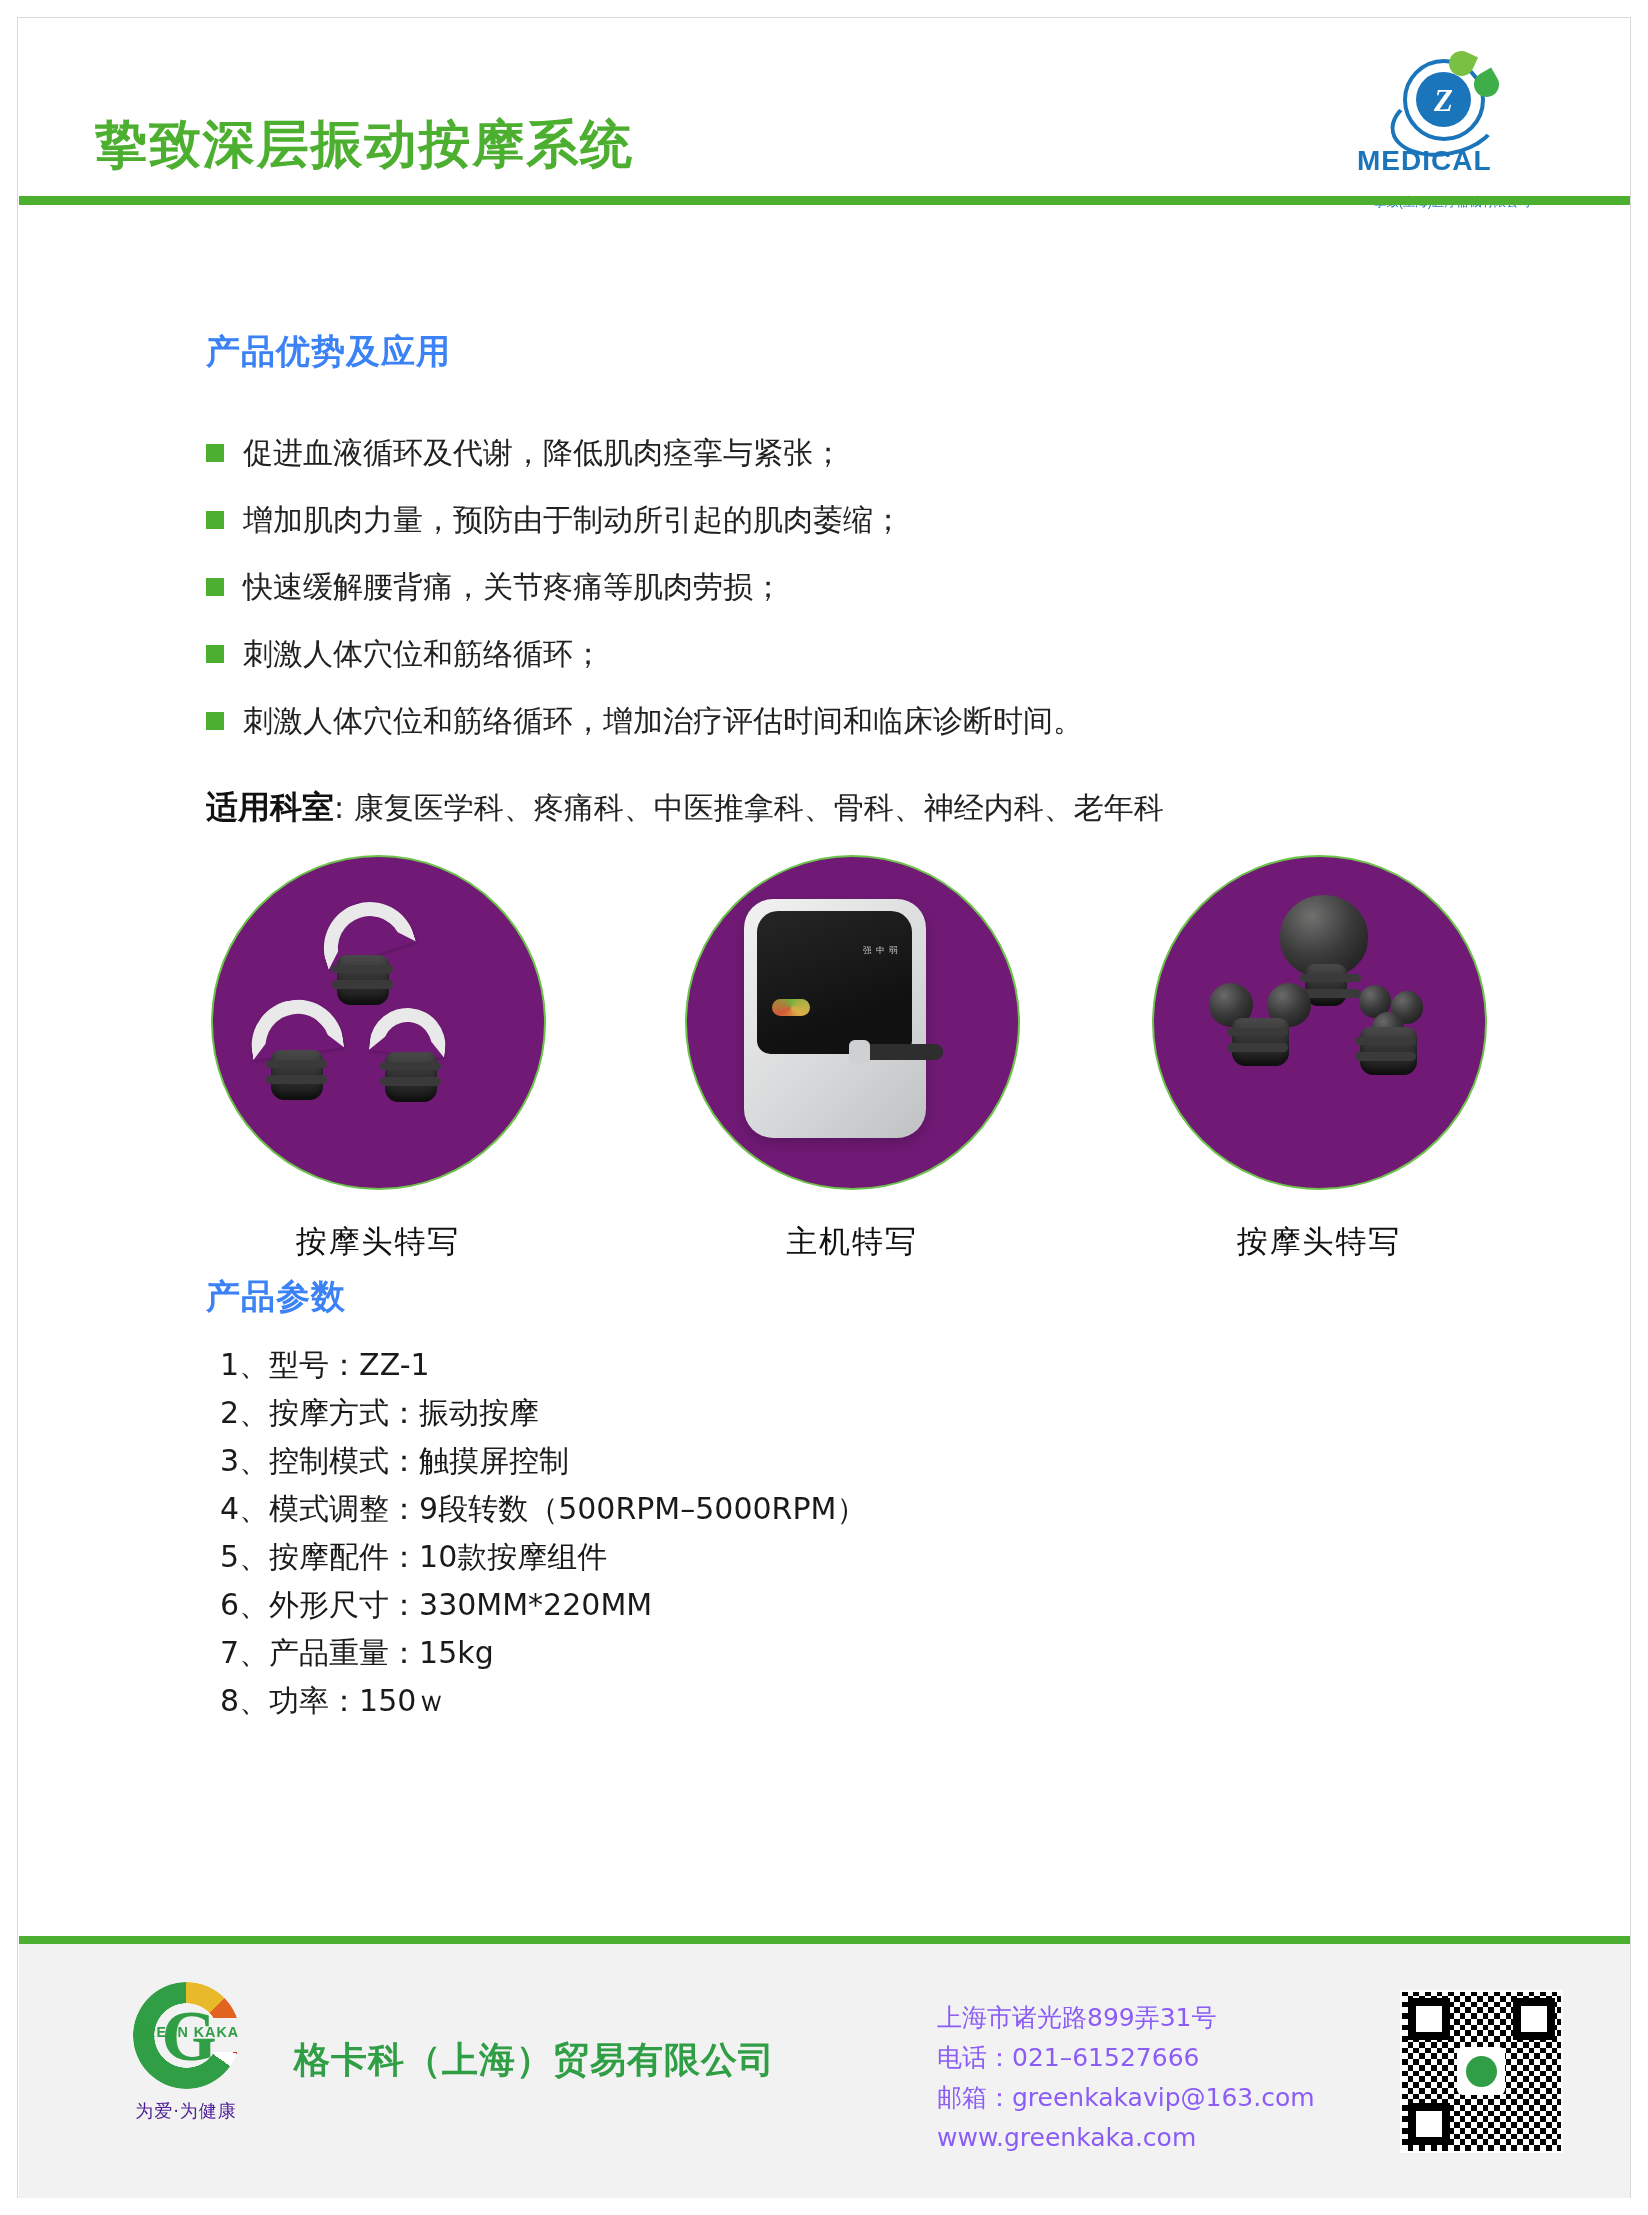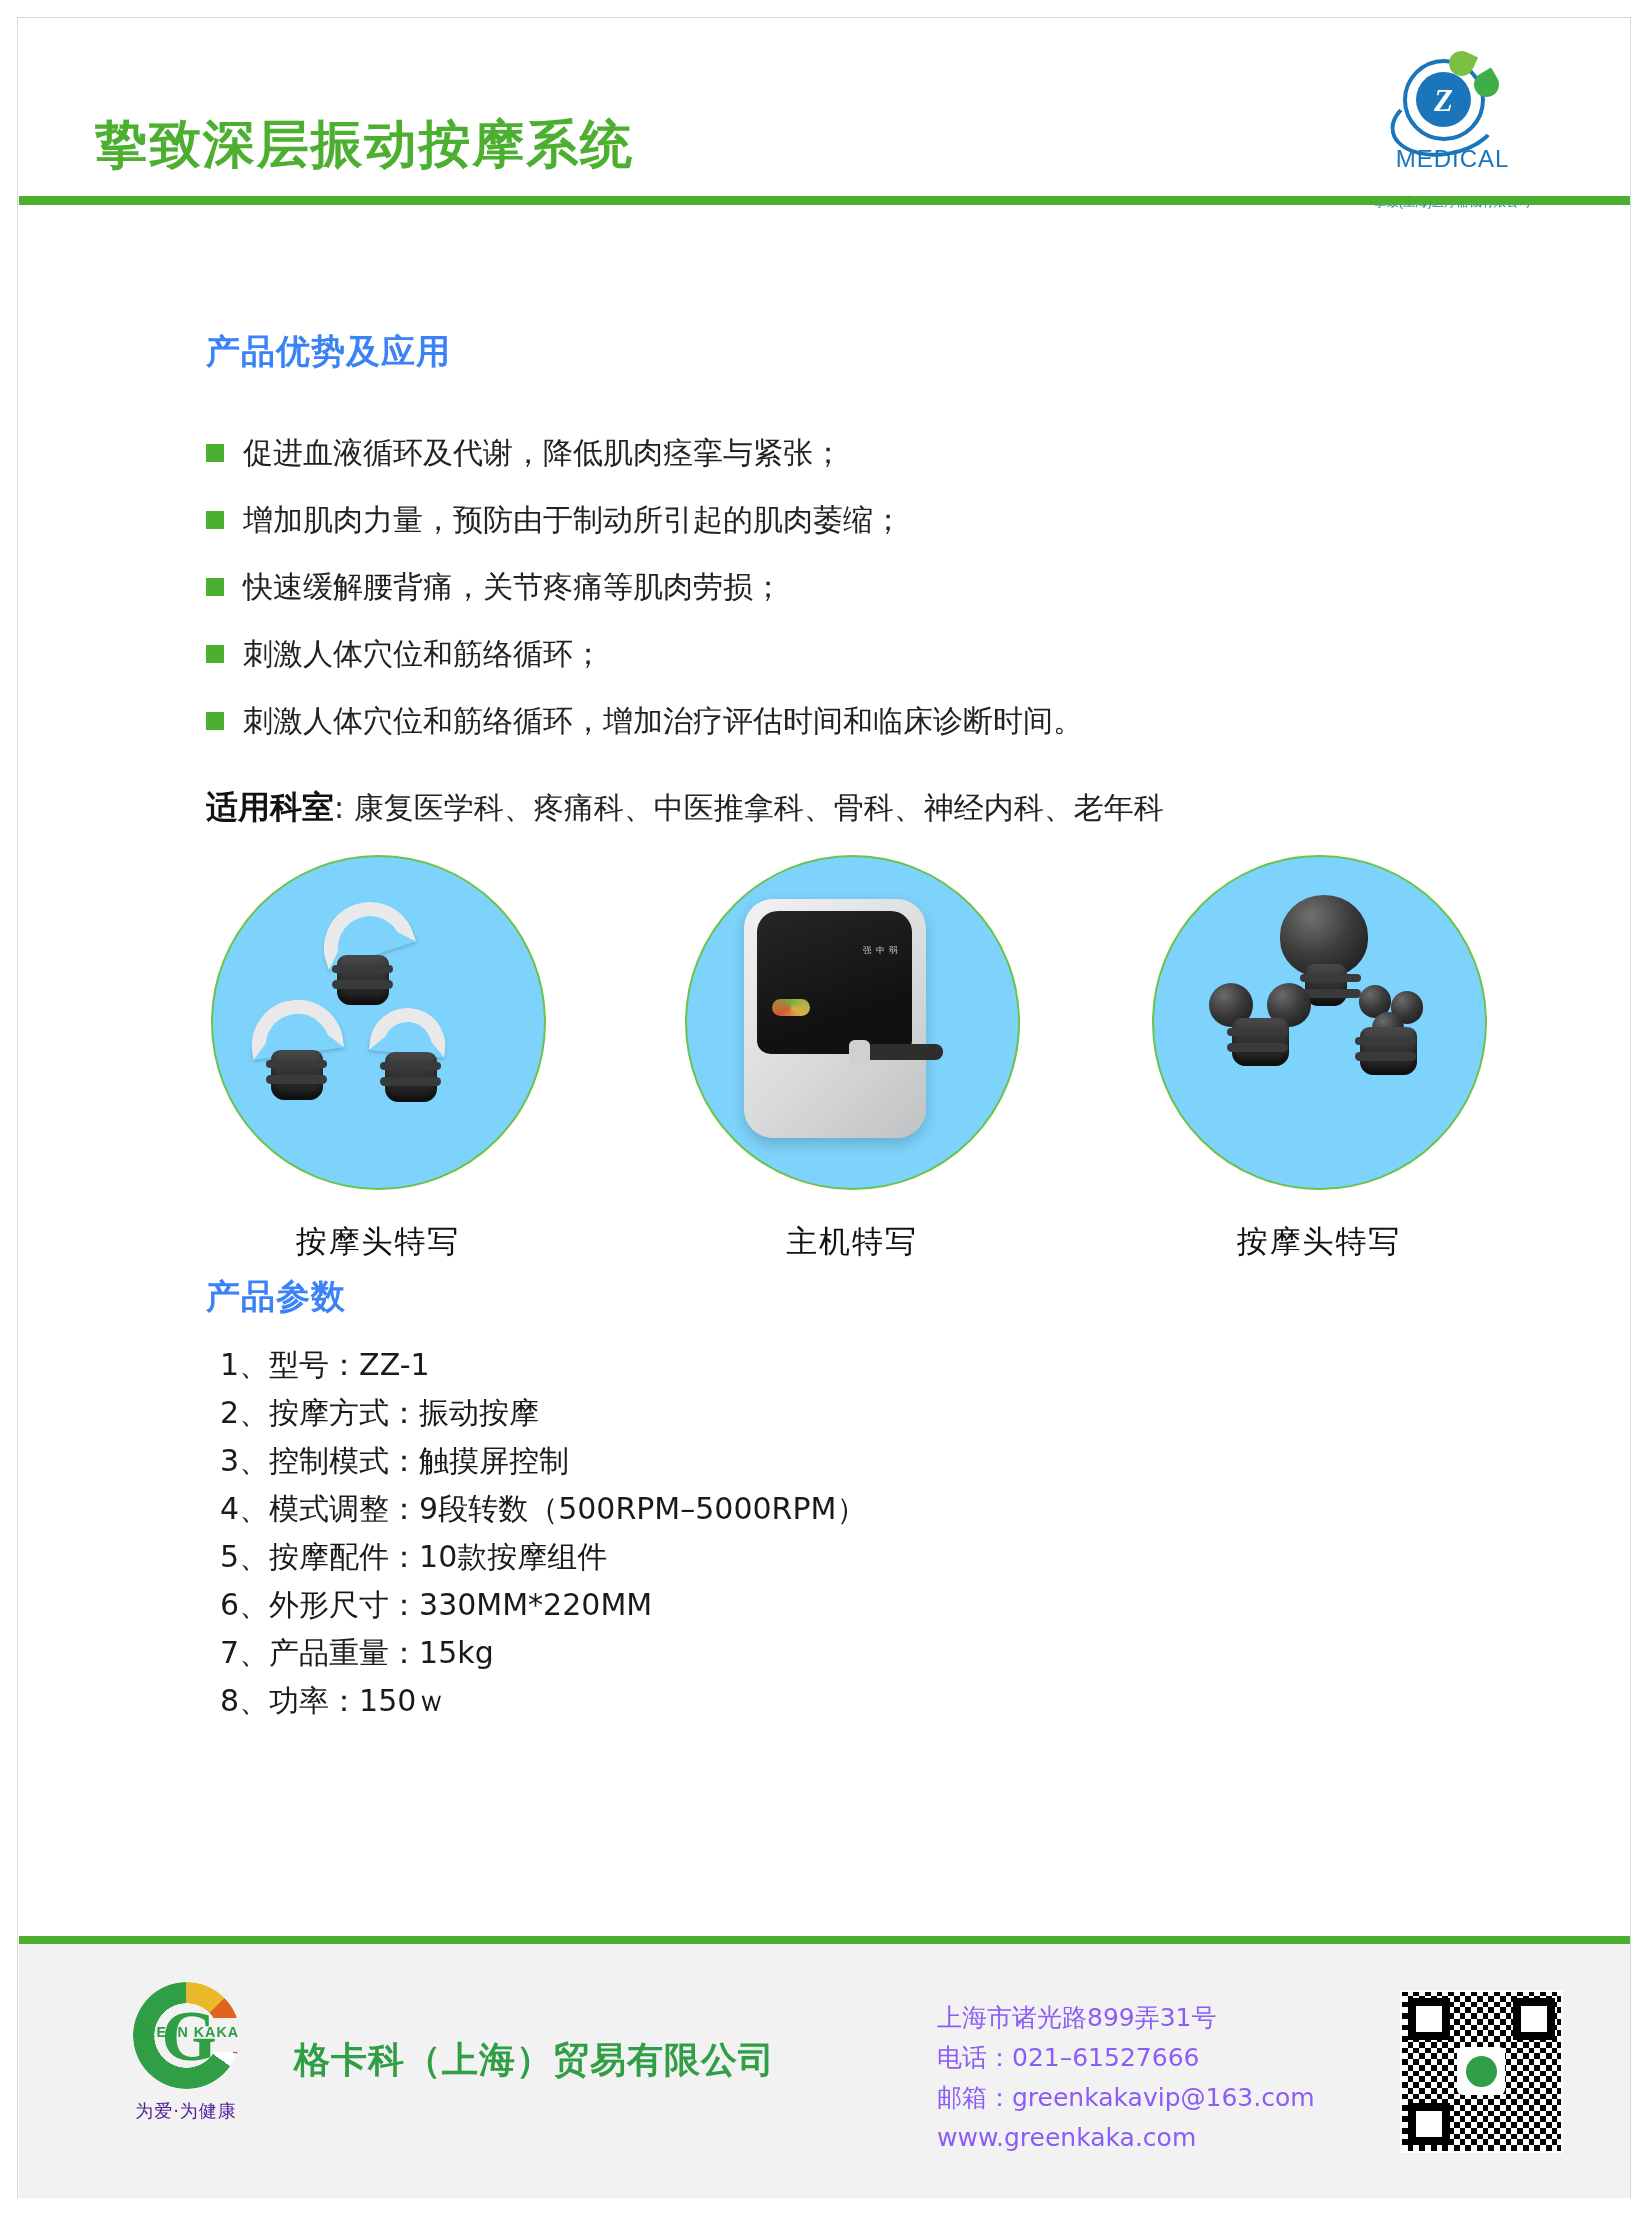--- a/index.html
+++ b/index.html
@@ -114,24 +114,24 @@
     border-top-color: transparent;
     border-right-color: transparent;
     border-radius: 50%;
     transform: rotate(-10deg);
     box-sizing: border-box;
   }
   .logo-zz .medical {
     position: absolute;
     left: 0; right: 0;
     top: 90px;
-    text-align: center;
+    text-align: left;
     color: #1b75bb;
-    font-size: 24px;
-    font-weight: normal;
+    font-size: 28px;
+    font-weight: bold;
     letter-spacing: 1px;
   }
   .logo-zz .company {
     position: absolute;
     left: 0; right: 0;
     top: 119px;
     text-align: center;
     color: #1b75bb;
     font-size: 12.4px;
     white-space: nowrap;
@@ -214,21 +214,21 @@
   .photo-cell.c1 { left: 187px; }
   .photo-cell.c2 { left: 661px; }
   .photo-cell.c3 { left: 1128px; }
   .circle {
     position: relative;
     width: 335px;
     height: 335px;
     border-radius: 50%;
     border: 2.9px solid #6cc24a;
     box-sizing: border-box;
-    background: #7dd3fc;
+    background: #701a75;
     overflow: hidden;
     margin: 0 auto;
   }
   .caption {
     margin-top: 31px;
     font-size: 31px;
     color: #111111;
     letter-spacing: 1.9px;
     font-family: "DejaVu Sans", "Liberation Sans", sans-serif;
   }

